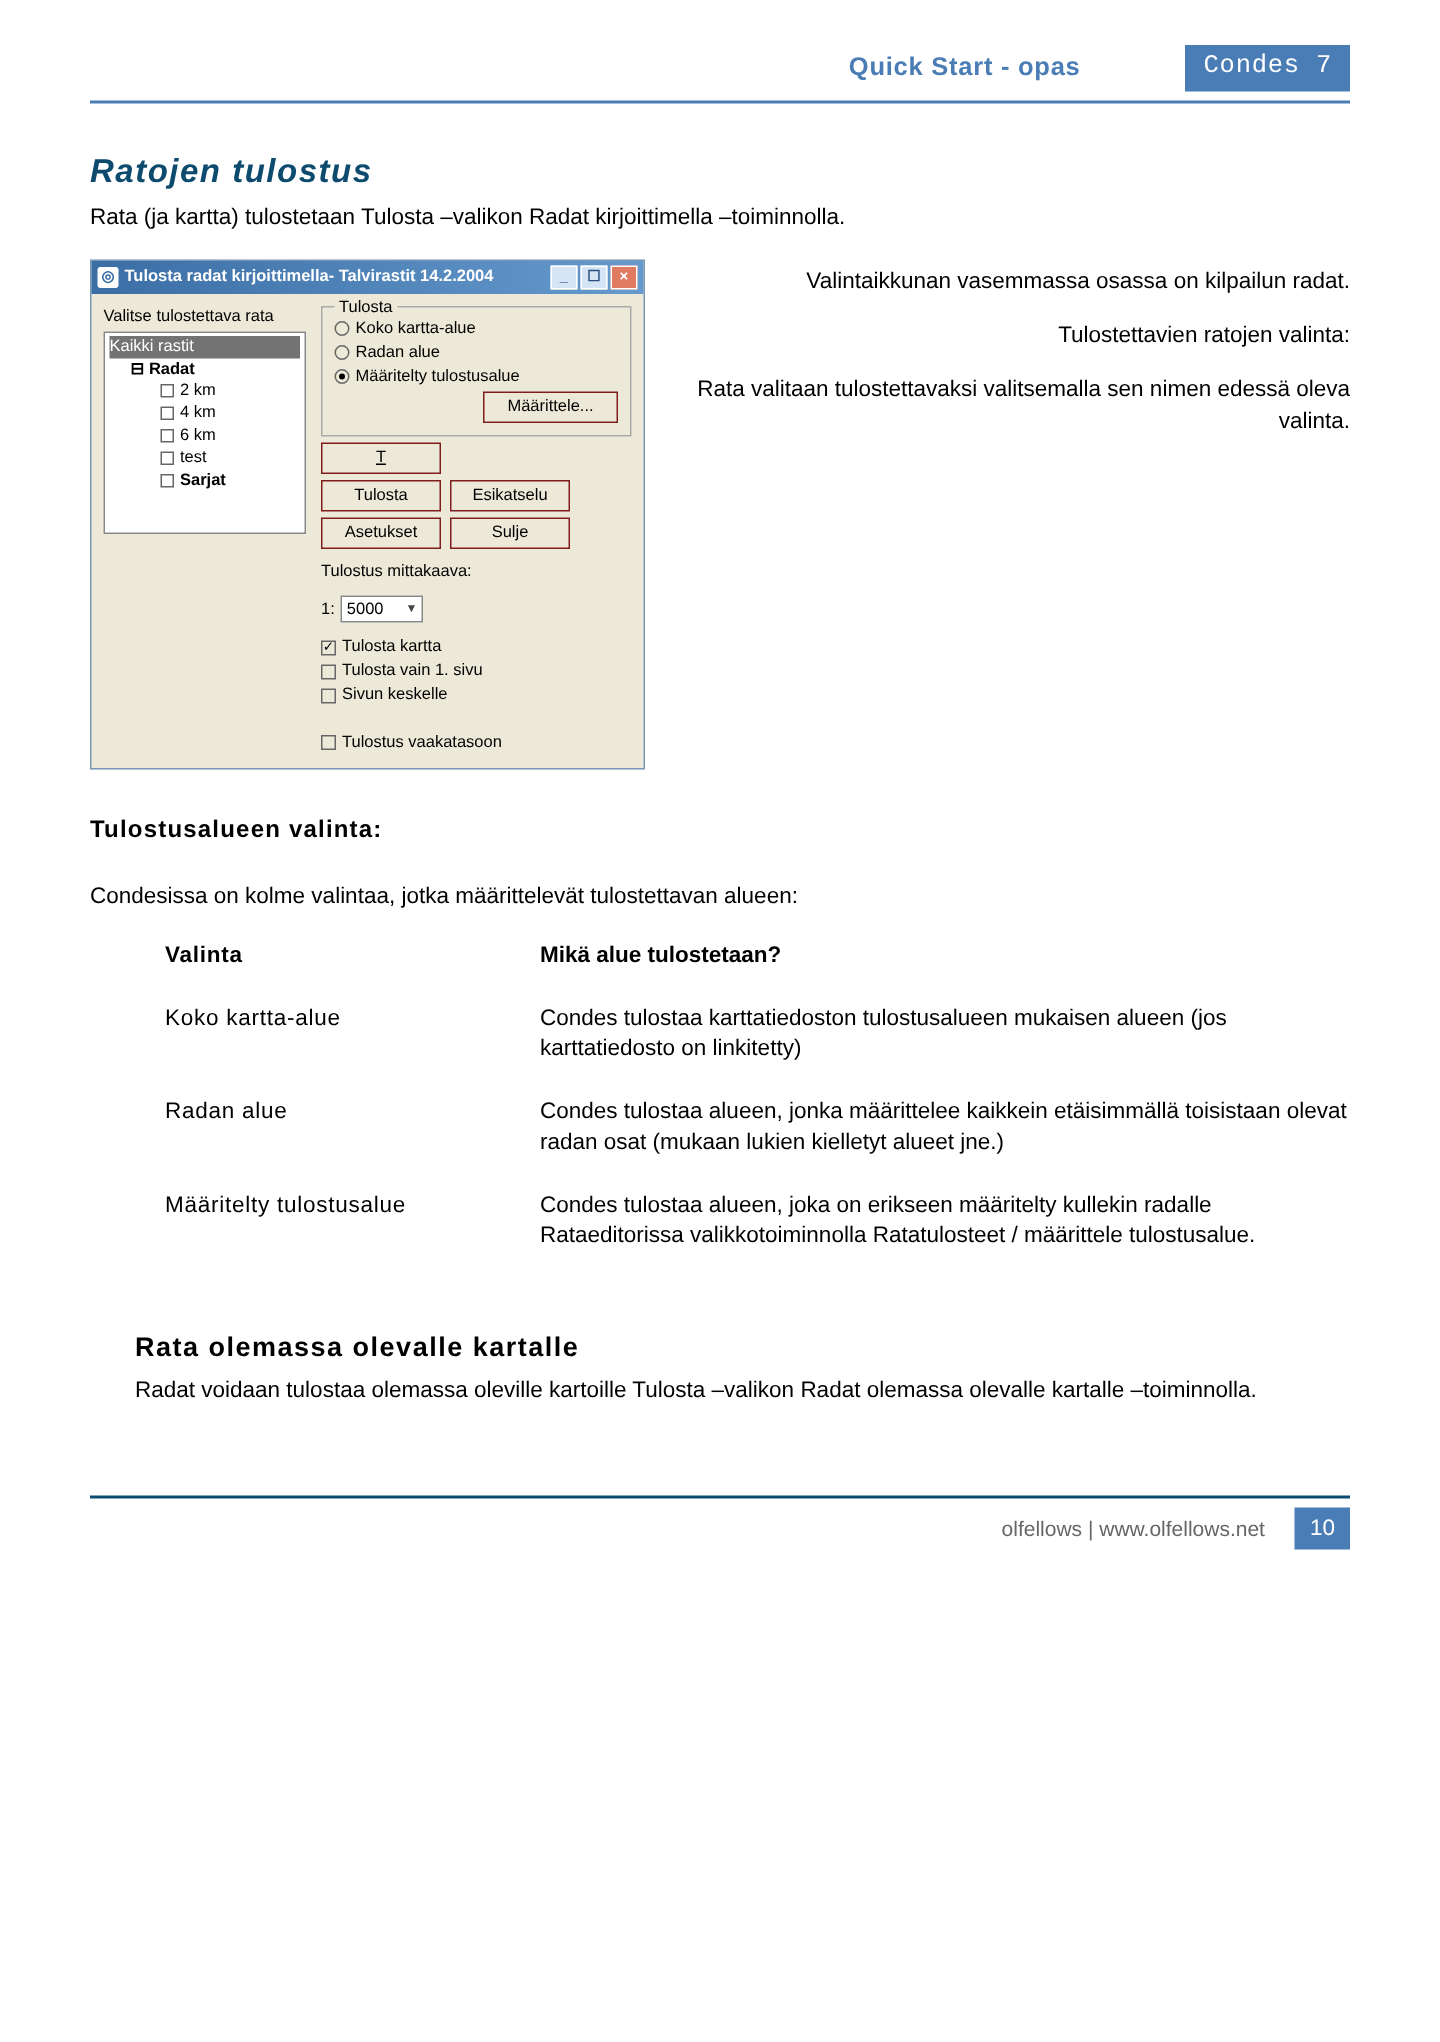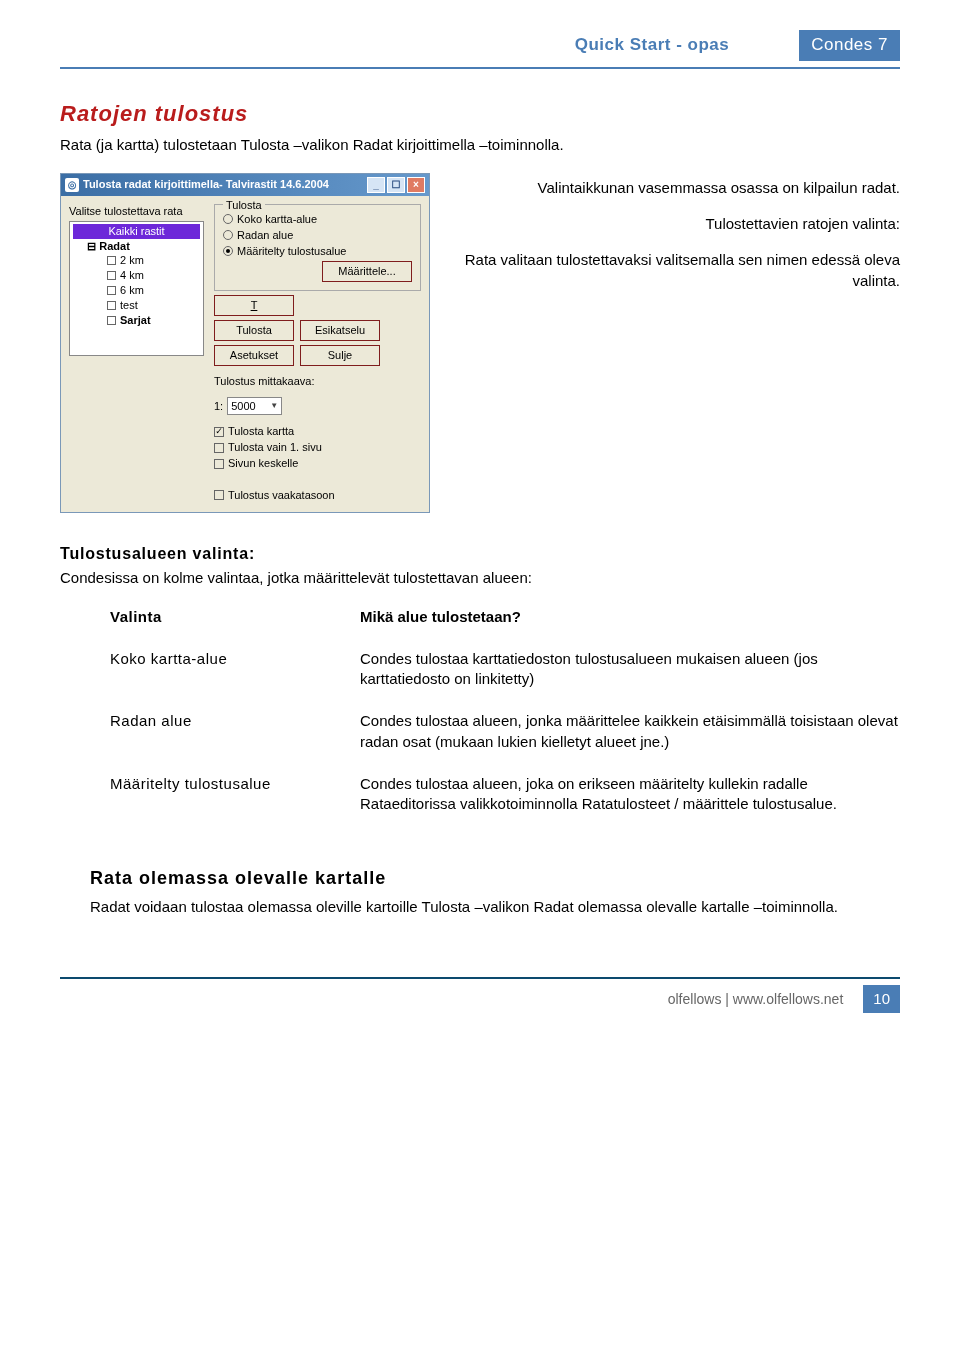--- a/index.html
+++ b/index.html
@@ -27,23 +27,24 @@
     font-weight: bold;
     font-size: 17px;
     letter-spacing: 0.5px;
   }
   .header-badge {
     background: #4a7db5;
     color: #fff;
     font-size: 17px;
     padding: 4px 12px;
     letter-spacing: 0.5px;
+    font-family: Liberation Mono, monospace;
   }
   h1.section-head {
-    color: #b91c1c;
+    color: #0c4a6e;
     font-size: 22px;
     font-weight: bold;
     font-style: italic;
     letter-spacing: 1px;
     margin-bottom: 6px;
   }
   .intro-para { margin-bottom: 18px; }
   .two-col {
     display: flex;
     gap: 25px;
@@ -85,21 +86,21 @@
   }
   .win-close { background:#e07b62; color:#fff; }
   .dlg-body { display:flex; padding:8px; gap:10px; }
   .dlg-left { width:135px; }
   .left-label { margin-bottom:2px; }
   .tree-box {
     background:#fff; border:1px solid #888;
     height:135px; padding:2px 3px; overflow:hidden;
   }
   .tree-item { white-space:nowrap; }
-  .tree-item.sel { background:#6d28d9; color:#fff;text-align:center; }
+  .tree-item.sel { background:#737373; color:#fff; }
   .tree-indent1 { padding-left:14px; }
   .tree-indent2 { padding-left:34px; display:flex; align-items:center; gap:4px;text-align:right; }
   .tree-indent2 .chk { width:9px; height:9px; border:1px solid #666; display:inline-block; }
   .dlg-right { flex:1; display:flex; flex-direction:column; gap:4px; }
   .fieldset {
     border:1px solid #aaa; padding:6px 8px 8px 8px; position:relative;
   }
   .fs-legend {
     position:absolute; top:-7px; left:8px; background:#ece9d8; padding:0 3px;
   }
@@ -117,21 +118,21 @@
   .scale-box {
     background:#fff; border:1px solid #888; width:55px; padding:1px 3px;
     display:flex; justify-content:space-between; align-items:center;
   }
   .dd-arrow { font-size:8px; color:#444; }
   .checks-block { padding:4px 0 2px 0; }
   .subhead {
     font-weight: bold;
     letter-spacing: 0.8px;
     font-size: 16px;
-    margin-bottom: 4px;
+    margin-bottom: 24px;
   }
   .lead-para { margin-bottom: 18px; }
   .def-table { display:flex; flex-direction:column; gap:0; margin-left:50px; margin-bottom:30px; }
   .def-row { display:flex; margin-bottom:22px; }
   .def-row .term { width:250px; font-weight:bold; font-size:15px; letter-spacing:0.5px; }
   .def-row-plain .term { font-weight:normal; }
   .def-row .desc { flex:1; }
   .bottom-head {
     font-weight:bold; font-size:18px; letter-spacing:1px; margin-bottom:6px;
     margin-left:30px;
@@ -156,21 +157,21 @@
 </div>
 
 <h1 class="section-head">Ratojen tulostus</h1>
 <p class="intro-para">Rata (ja kartta) tulostetaan Tulosta –valikon Radat kirjoittimella –toiminnolla.</p>
 
 <div class="two-col">
 
   <div class="dialog">
     <div class="titlebar">
       <span class="ti-icon">◎</span>
-      <span>Tulosta radat kirjoittimella- Talvirastit 14.6.2004</span>
+      <span>Tulosta radat kirjoittimella- Talvirastit 14.2.2004</span>
       <span class="spacer"></span>
       <span class="win-btns">
         <span class="win-btn">_</span>
         <span class="win-btn">☐</span>
         <span class="win-btn win-close">×</span>
       </span>
     </div>
     <div class="dlg-body">
       <div class="dlg-left">
         <div class="left-label">Valitse tulostettava rata</div>

